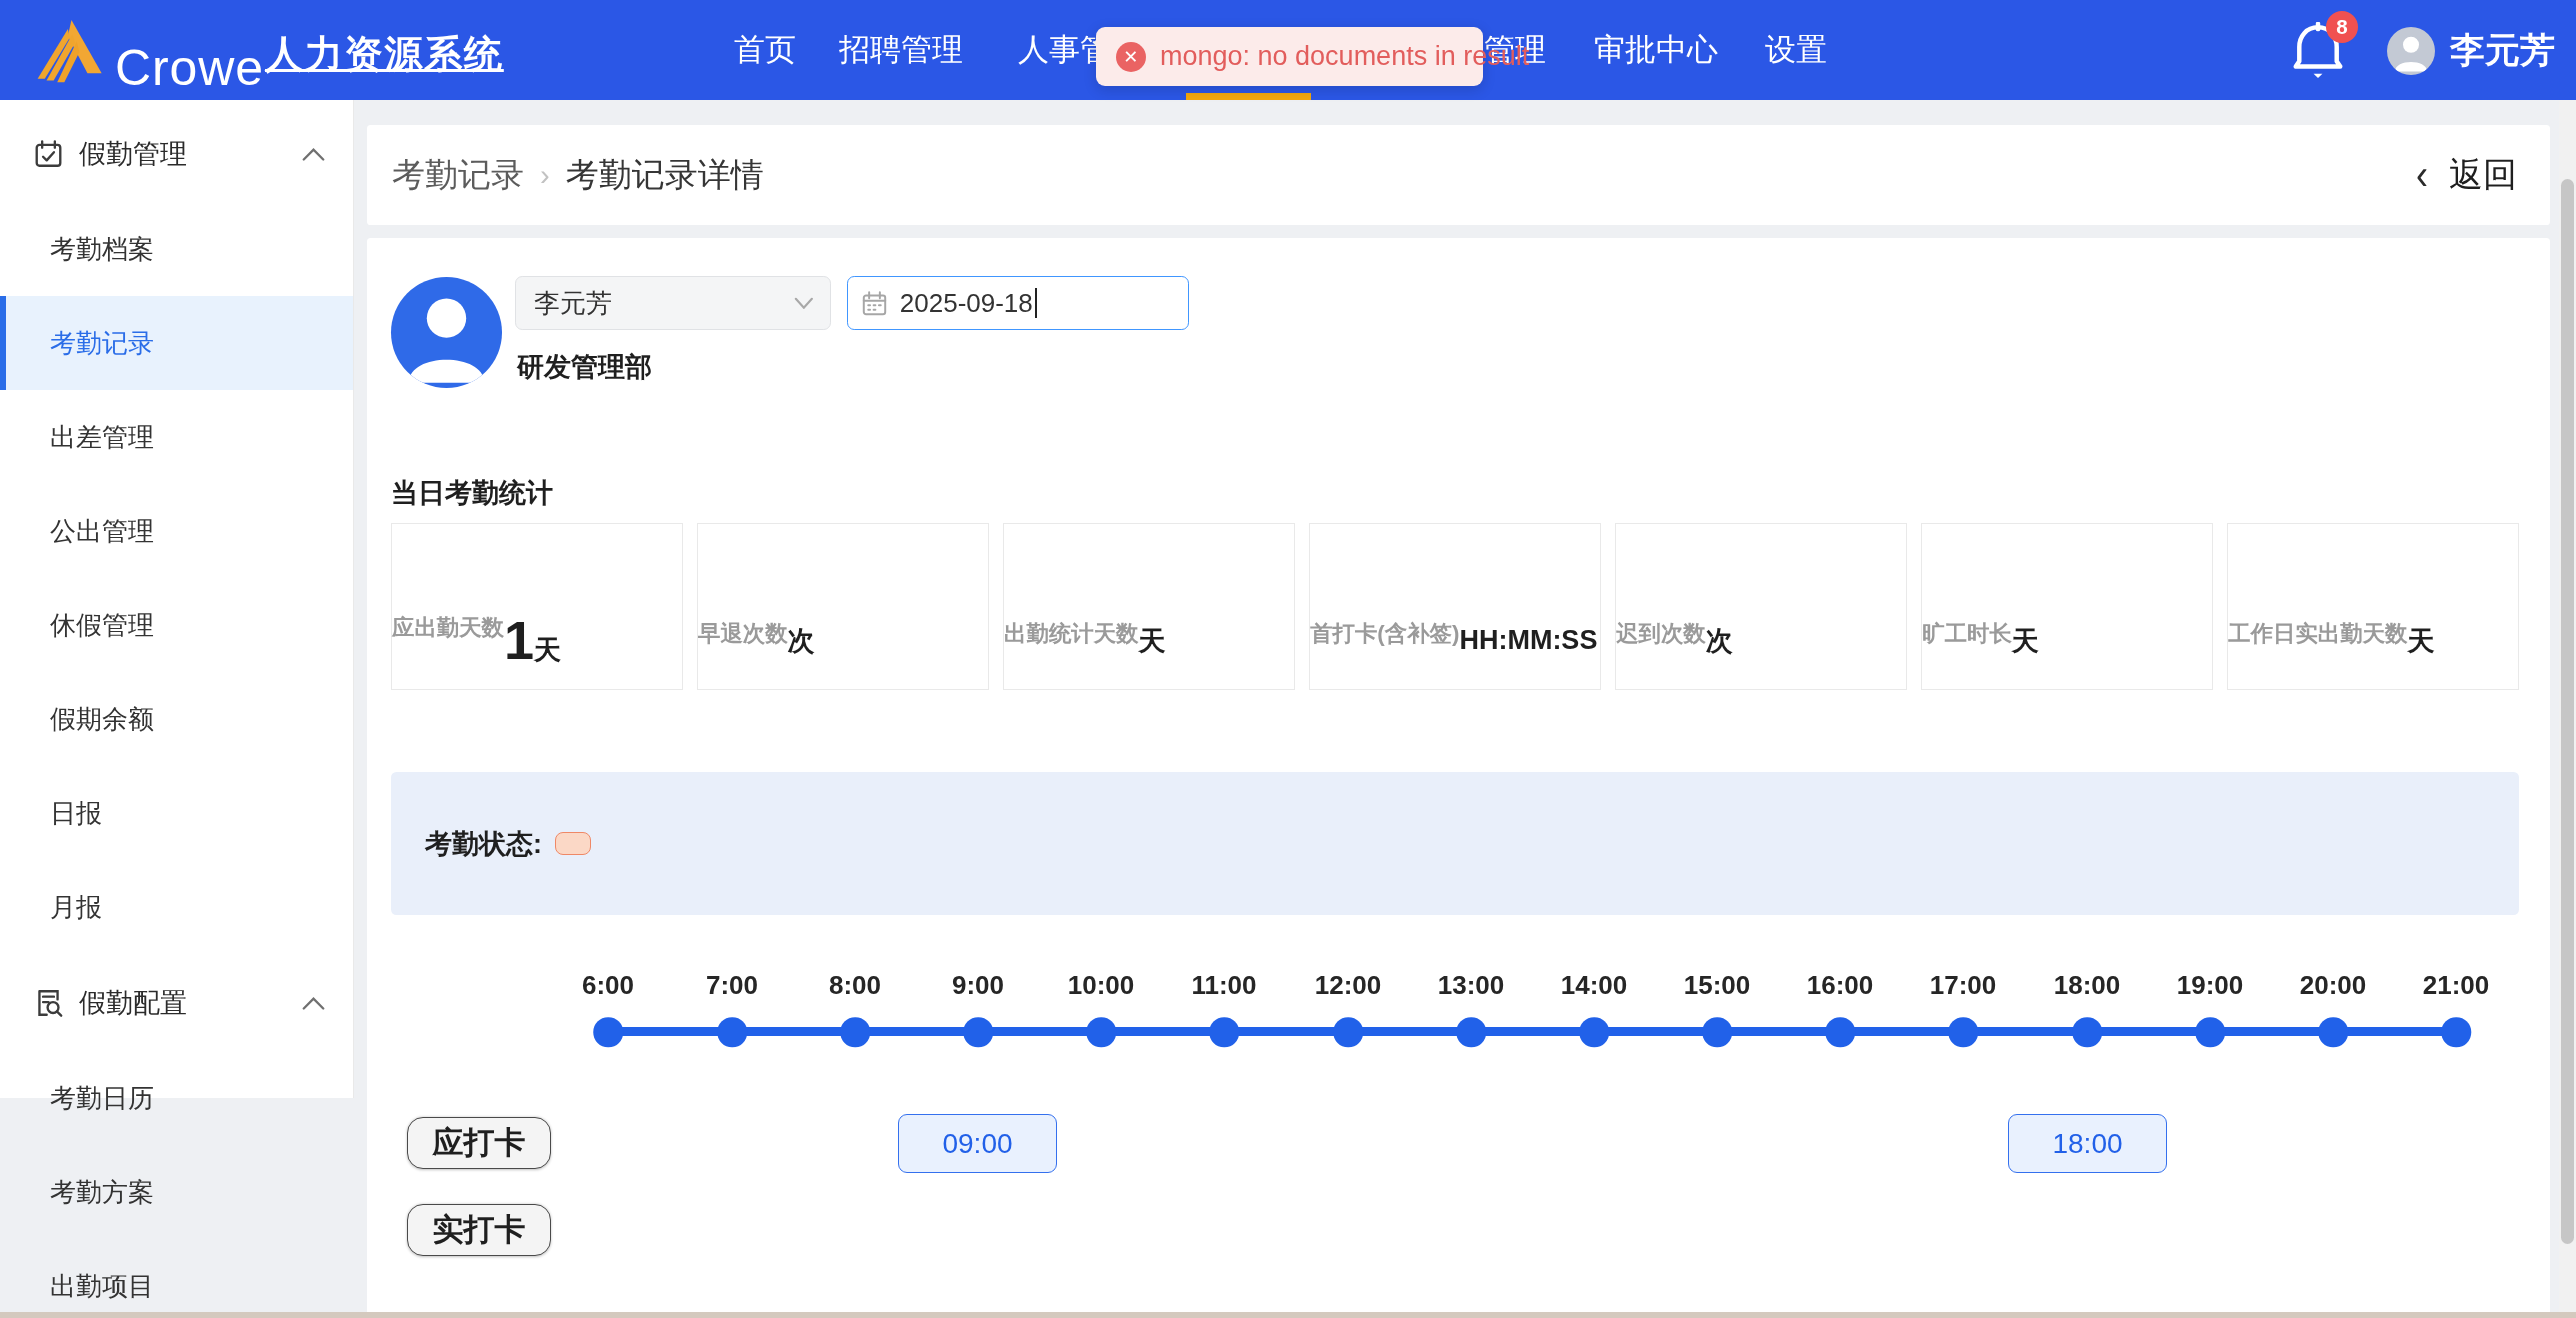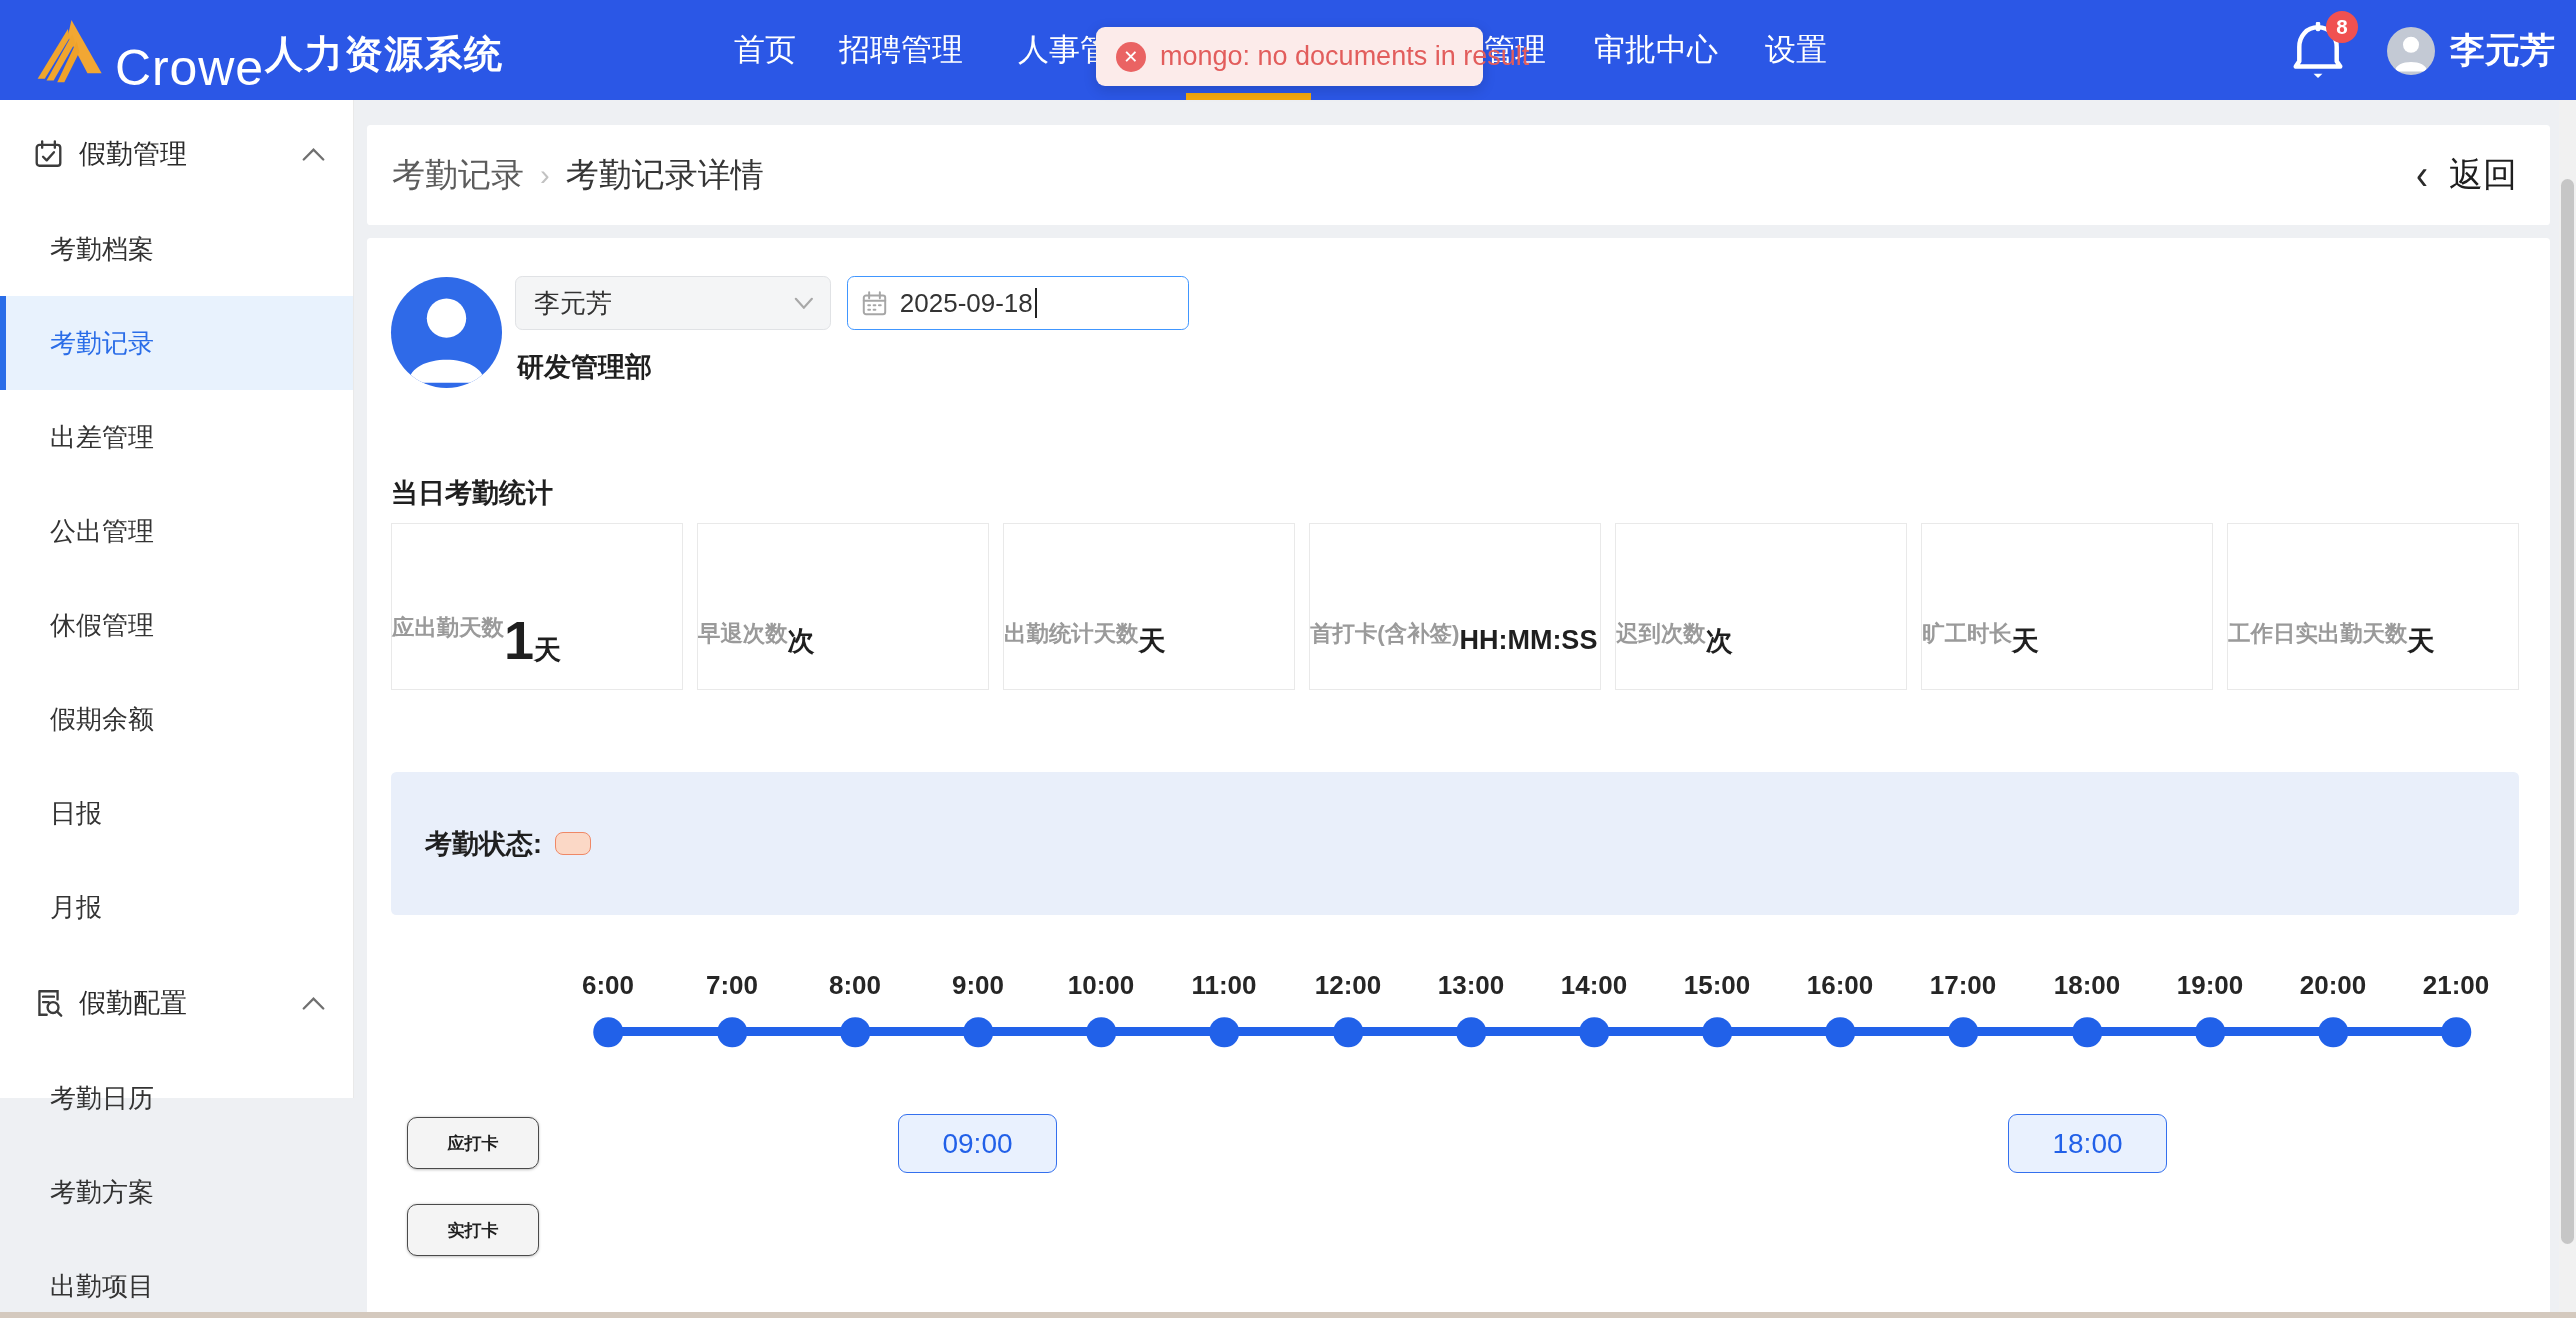--- a/index.html
+++ b/index.html
@@ -3,21 +3,21 @@
 <meta charset="utf-8">
 <style>
   * { margin:0; padding:0; box-sizing:border-box; }
   html,body { width:2576px; height:1319px; overflow:hidden; }
   body { position:relative; font-family:"Liberation Sans","DejaVu Sans",sans-serif; background:#eef0f3; }
 
   
   .header { position:absolute; left:0; top:0; width:2576px; height:100px; background:#2b57e6; z-index:10; }
   .logo-tri { position:absolute; left:32px; top:19.7px; width:70px; height:64px; }
   .brand { position:absolute; left:115px; top:39px; font-size:50px; font-weight:400; color:#fff; letter-spacing:0.9px; }
-  .product { position:absolute; left:265px; top:29px; font-size:38px; font-weight:700; color:#fff; letter-spacing:1.8px; }
+  .product { position:absolute; left:265px; top:29px; font-size:38px; font-weight:700; color:#fff; letter-spacing:1.8px;text-decoration:underline; }
   .nav-item { position:absolute; top:0; height:100px; line-height:100px; color:#fff; font-size:31px; font-weight:500; white-space:nowrap; cursor:pointer; }
   .nav-0 { left:734px; } .nav-1 { left:839px; } .nav-2 { left:1018px; }
   .nav-3 { left:1190px; width:125px; } .nav-4 { left:1484px; }
   .nav-5 { left:1594px; } .nav-6 { left:1765px; }
   .nav-underline { position:absolute; left:1186px; top:93px; width:125px; height:7.2px; background:#f2a70e; }
   .bell { position:absolute; left:2291px; top:21.5px; width:54px; height:57px; }
   .bell-badge { position:absolute; left:2326px; top:10.7px; min-width:32px; height:32px; border-radius:16px; background:#f05151; color:#fff; font-size:20.6px; font-weight:700; text-align:center; line-height:32px; }
   .hdr-avatar { position:absolute; left:2387px; top:27px; width:48px; height:48px; border-radius:50%; background:#c3c9d4; overflow:hidden; }
   .hdr-name { position:absolute; left:2450px; top:0; height:100px; line-height:100px; color:#fff; font-size:35px; font-weight:700; }
 
@@ -68,21 +68,21 @@
 
   .banner { position:absolute; left:391px; top:772px; width:2128px; height:143px; background:#e9effa; border-radius:5.4px; z-index:2; display:flex; align-items:center; }
   .banner .blabel { margin-left:34px; font-size:27px; font-weight:700; color:#1f1f1f; }
   .banner .btag { margin-left:12.5px; width:36px; height:23px; background:#fbd8c6; border:1.8px solid #ef8866; border-radius:8px; }
 
   .tl-layer { position:absolute; inset:0; z-index:3; pointer-events:none; }
   .tl-label { position:absolute; top:970px; transform:translateX(-50%); font-size:26px; font-weight:700; color:#262626; white-space:nowrap; }
   .tl-line { position:absolute; left:608px; top:1027px; width:1848px; height:9px; background:#2161e9; border-radius:4.5px; }
   .tl-dot { position:absolute; top:1032px; width:29.5px; height:29.5px; border-radius:50%; background:#2161e9; transform:translate(-50%,-50%); }
 
-  .punch-label { position:absolute; left:407px; width:132px; height:52px; background:#f4f4f4; border:1.8px solid #4a4a4a; border-radius:10px; box-shadow:0 0.9px 2.7px rgba(0,0,0,.25); font-size:17px; font-weight:700; color:#1f1f1f; display:flex; align-items:center; justify-content:center; z-index:2; }
+  .punch-label { position:absolute; left:407px; width:144px; height:52px; background:#f4f4f4; border:1.8px solid #4a4a4a; border-radius:16px; box-shadow:0 0.9px 2.7px rgba(0,0,0,.25); font-size:31px; font-weight:700; color:#1f1f1f; display:flex; align-items:center; justify-content:center; z-index:2; }
   .pl-expected { top:1117px; } .pl-actual { top:1204px; }
   .time-chip { position:absolute; top:1114px; width:159px; height:59px; background:#e9f1fe; border:1.8px solid #3470ee; border-radius:9px; display:flex; align-items:center; justify-content:center; font-size:28px; color:#2160e8; z-index:2; cursor:pointer; }
   .chip-0 { left:898px; } .chip-1 { left:2008px; }
 
   
   .vscroll-track { position:absolute; left:2559px; top:100px; width:17px; height:1219px; background:#f1f1f1; z-index:20; }
   .vscroll-thumb { position:absolute; left:1.8px; top:79px; width:13.4px; height:1065px; background:#c6c6c6; border-radius:7.2px; }
   .hscroll { position:absolute; left:0; top:1312px; width:2576px; height:7.2px; background:#d4c9be; z-index:20; }
 </style>
 </head>

